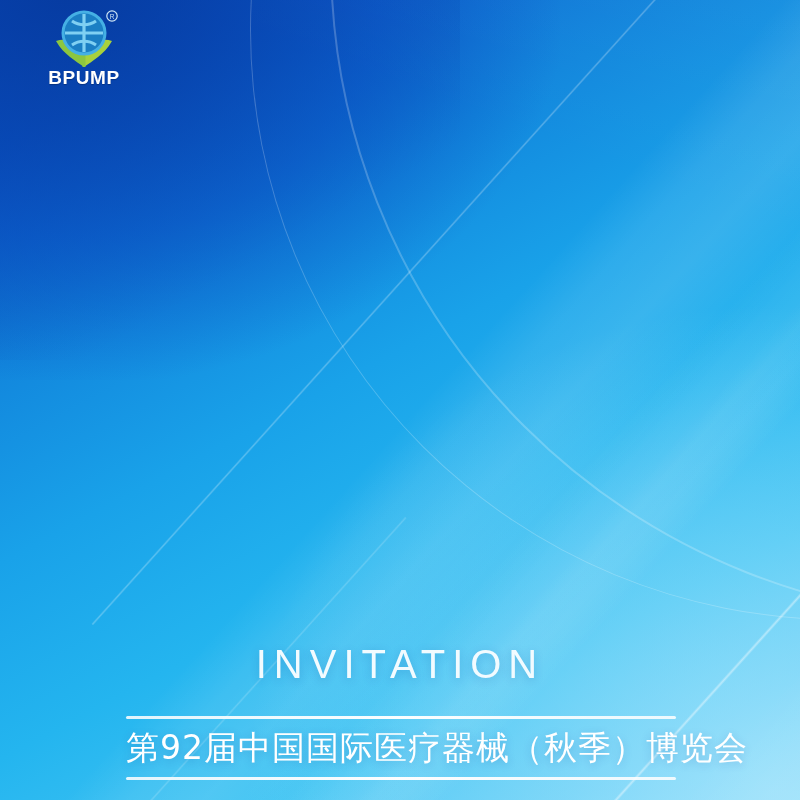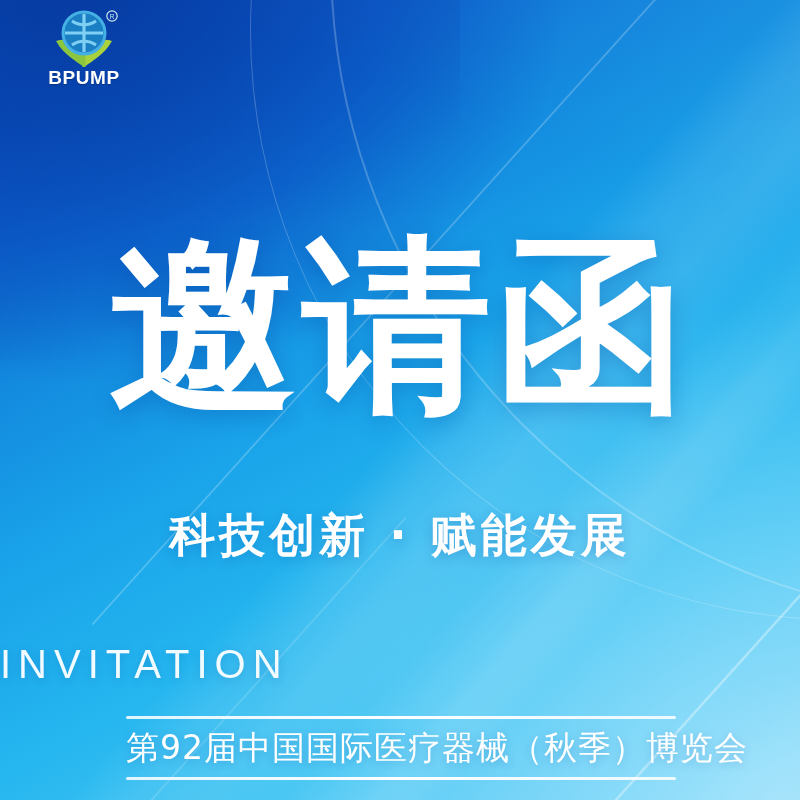--- a/index.html
+++ b/index.html
@@ -132,21 +132,21 @@
   .subtitle-cn{
     position:absolute;left:0;right:0;top:508px;
     text-align:center;color:#ffffff;
     font-size:46px;line-height:1.2;font-weight:bold;
     letter-spacing:4px;
     font-family:"DejaVu Sans","Liberation Sans",sans-serif;
     text-shadow:0 3px 12px rgba(0,60,150,.25);
   }
   .invitation-en{
     position:absolute;left:0;right:0;top:644px;
-    color:#f2fbff;
+    text-align:center;color:#f2fbff;
     font-size:40px;line-height:1;font-weight:400;
     letter-spacing:7px;
     font-family:"Liberation Sans","DejaVu Sans",sans-serif;
     text-shadow:0 2px 10px rgba(0,60,150,.22);
   }
 
   
   .footer{
     position:absolute;left:126px;right:124px;top:716px;z-index:5;
   }
@@ -206,23 +206,21 @@
 
         <circle cx="66" cy="7" r="5.2" fill="none" stroke="#cfe6f5" stroke-width="1.2"></circle>
         <text x="66" y="10.2" text-anchor="middle" font-size="6.4" font-family="Liberation Sans, sans-serif" fill="#cfe6f5">R</text>
       </svg>
       <div class="logo-wordmark">BPUMP</div>
     </div>
 
   </div>
 
   <div class="content">
-    <div class="title-cn">邀请函</div>
-
-    <div class="subtitle-cn">科技创新 · 赋能发展</div>
+
 
     <div class="invitation-en">INVITATION</div>
   </div>
 
   <div class="footer">
     <div class="rule rule-top"></div>
     <div class="footer-text">第92届中国国际医疗器械（秋季）博览会</div>
     <div class="rule rule-bottom"></div>
   </div>
 

